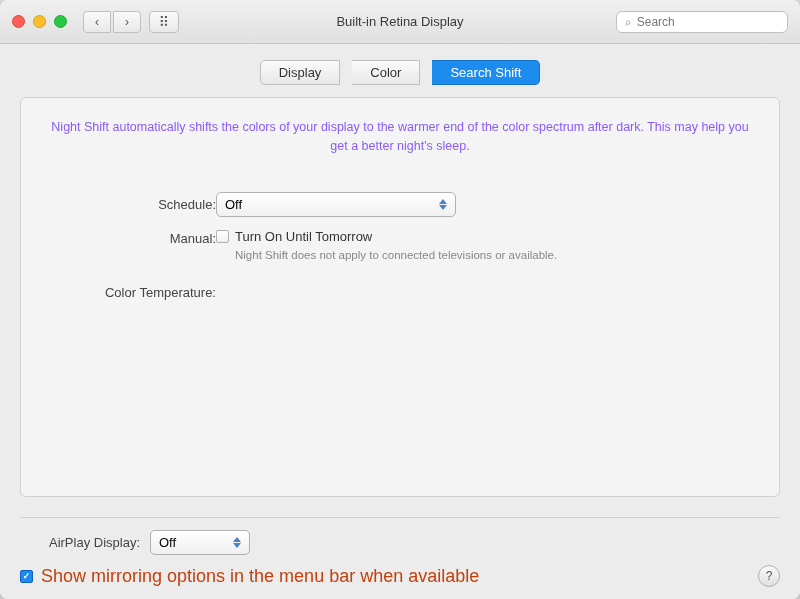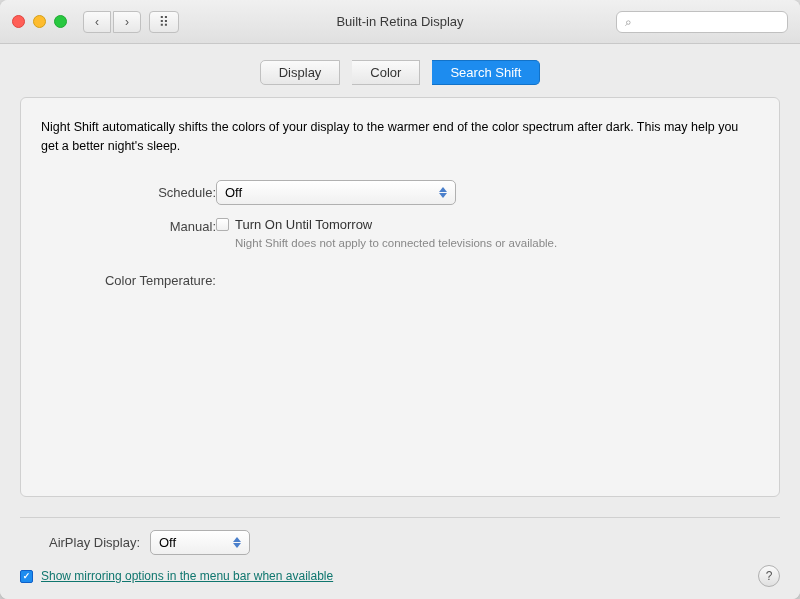--- a/index.html
+++ b/index.html
@@ -182,23 +182,24 @@
       border: 1px solid #d0d0d0;
       border-radius: 6px;
       padding: 20px;
       display: flex;
       flex-direction: column;
       overflow: hidden;
     }
 
     .description {
       font-size: 12.5px;
-      color: #000000;
+      color: #8b5cf6;
       line-height: 1.5;
-      margin-bottom: 24px;
+      margin-bottom: 36px;
+      text-align: center;
     }
 
     
     .form-section {
       display: flex;
       flex-direction: column;
       gap: 12px;
     }
 
     .form-row {
@@ -415,23 +416,22 @@
     }
 
     .mirroring-checkbox::after {
       content: '✓';
       color: white;
       font-size: 9px;
       font-weight: bold;
     }
 
     .mirroring-label {
-      font-size: 12px;
-      color: #0f766e;
-      text-decoration: underline;
+      font-size: 18px;
+      color: #c2410c;
     }
 
     .help-btn {
       margin-left: auto;
       width: 22px;
       height: 22px;
       border-radius: 50%;
       border: 1px solid #b0b0b0;
       background: linear-gradient(to bottom, #fafafa, #e0e0e0);
       display: flex;
@@ -461,20 +461,21 @@
       <div class="nav-btn">
         <span>›</span>
       </div>
     </div>
     <div class="grid-btn">
       <span>⠿</span>
     </div>
     <div class="title">Built-in Retina Display</div>
     <div class="search-box">
       <span class="search-icon-svg">⌕</span>
+      <input class="search-input" type="text" placeholder="Search" style="">
     </div>
   </div>
 
   <div class="content">
 
     <div class="tab-bar">
       <div class="tab">
         <span>Display</span>
       </div>
       <div class="tab">

